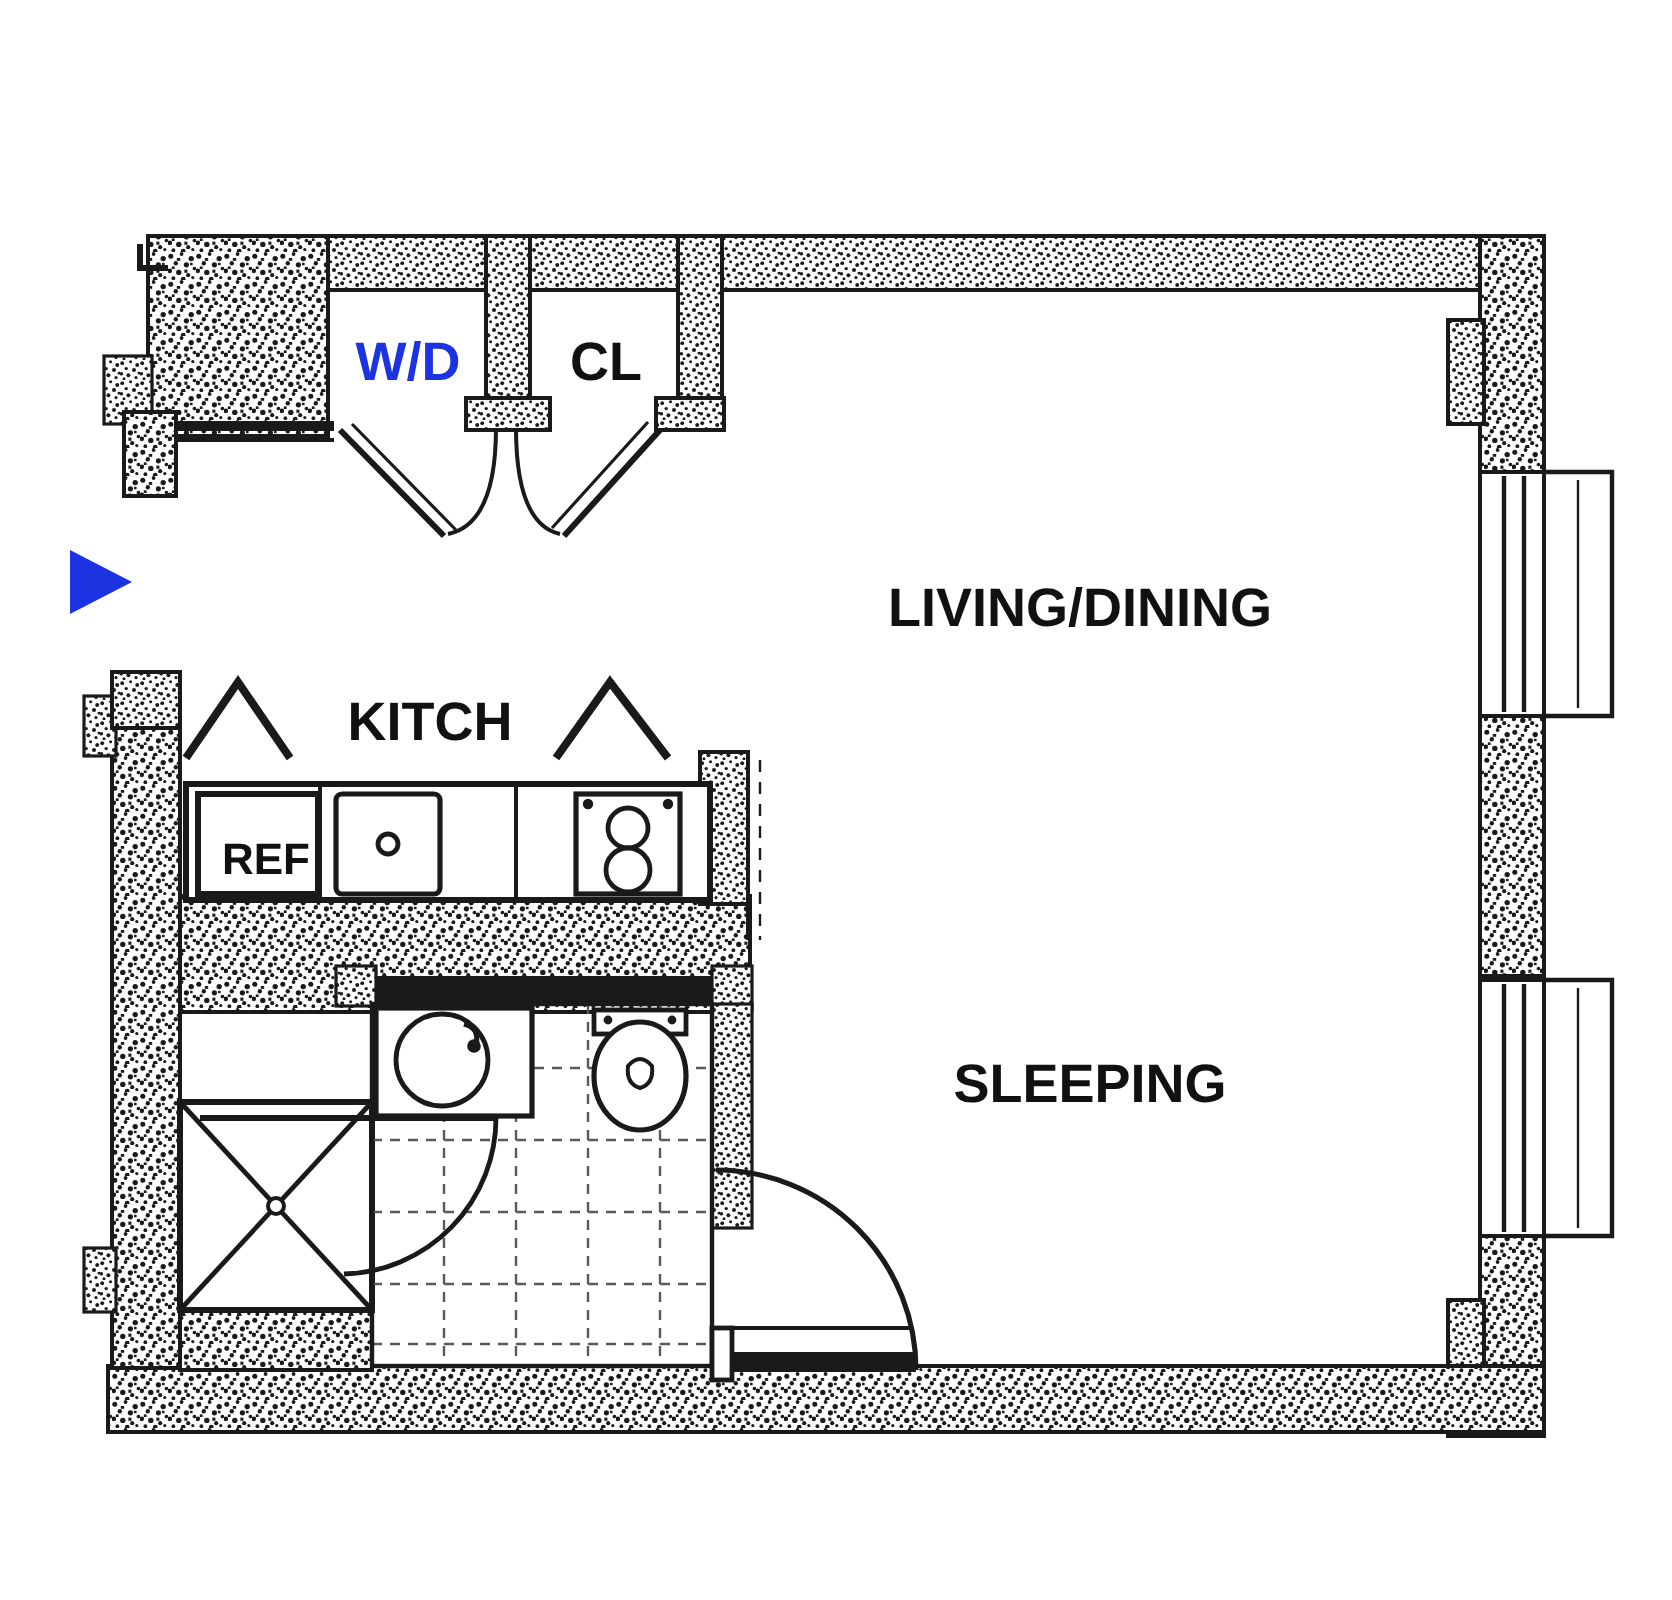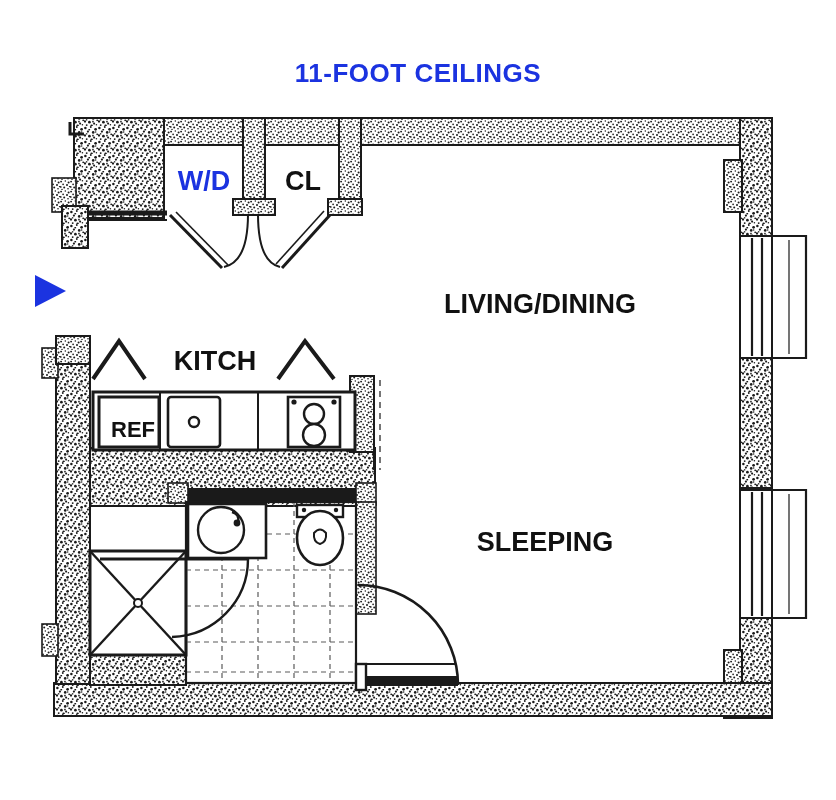--- a/index.html
+++ b/index.html
@@ -57,21 +57,20 @@
     font-size: 22px;
     font-weight: bold;
     fill: #111111;
   }
 </style>
 </head>
 <body>
 
 <div id="floorplan-root">
 
-  <div id="plan-title">11-FOOT CEILINGS</div>
 
   <svg class="plan-svg" viewBox="0 0 836 800" xmlns="http://www.w3.org/2000/svg">
 
     <defs>
 
       <pattern id="wallHatch" patternUnits="userSpaceOnUse" width="14" height="14">
         <rect width="14" height="14" fill="#ffffff"></rect>
         <g fill="#1a1a1a">
           <circle cx="1.4" cy="2.1" r="1.25"></circle>
           <circle cx="6.8" cy="1.0" r="0.95"></circle>

